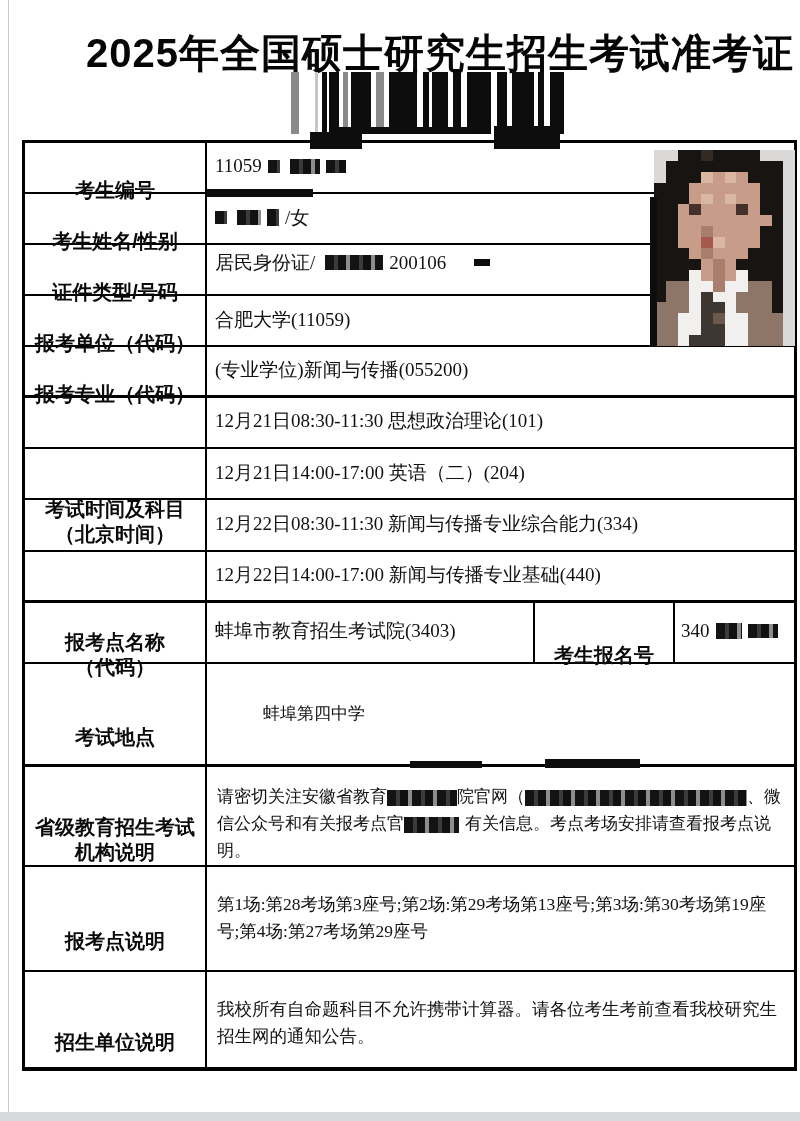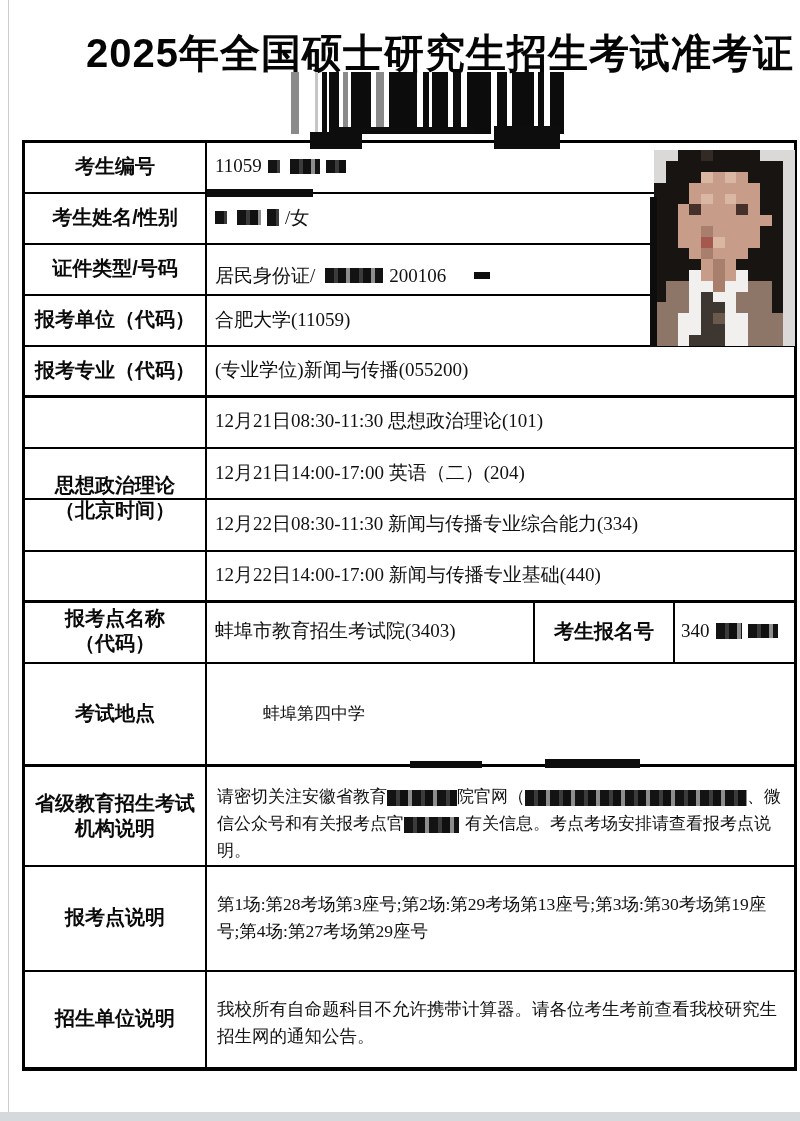--- a/index.html
+++ b/index.html
@@ -22,21 +22,21 @@
   
   .barcode{left:291px;top:72px;width:280px;height:62px;display:flex;align-items:flex-start;}
   .barcode .bar{height:62px;flex:0 0 auto;}
   
   .hline{left:22px;width:775px;background:#000;}
   .vline{background:#000;}
   
   .lab{
     left:25px;width:180px;display:flex;flex-direction:column;justify-content:center;
     align-items:center;text-align:center;font-weight:700;font-size:20px;color:#0a0a0a;
-    line-height:1.25;z-index:2;
+    line-height:1.25;z-index:2;margin-top:24px;
   }
   .val{
     left:207px;width:588px;display:flex;align-items:center;padding-left:8px;box-sizing:border-box;
     font-family:"Liberation Serif","DejaVu Serif",serif;font-size:19px;color:#111;z-index:2;
   }
   .para{
     left:207px;width:588px;box-sizing:border-box;padding:16px 14px 0 10px;
     font-family:"Liberation Serif","DejaVu Serif",serif;font-size:17px;line-height:27px;color:#111;z-index:2;
   }
   
@@ -112,21 +112,21 @@
 <div class="abs lab" style="top:243px;height:51px;">
     <span>证件类型/号码</span>
   </div>
 <div class="abs lab" style="top:294px;height:51px;">
     <span>报考单位（代码）</span>
   </div>
 <div class="abs lab" style="top:345px;height:50px;">
     <span>报考专业（代码）</span>
   </div>
 <div class="abs lab" style="top:395px;height:205px;">
-  <span>思想政治理论</span>
+  <span>考试时间及科目</span>
   <span>（北京时间）</span>
 </div>
 <div class="abs lab" style="top:600px;height:62px;">
   <span>报考点名称</span>
   <span>（代码）</span>
 </div>
 <div class="abs lab" style="top:662px;height:102px;">
     <span>考试地点</span>
   </div>
 <div class="abs lab" style="top:767px;height:98px;border-radius:29px;">
@@ -148,21 +148,21 @@
 </div>
 <div class="rd abs solid" style="left:207px;top:189px;width:106px;height:8px;"></div>
 
 <div class="abs val" style="top:192px;height:51px;">
   <span class="rd" style="width:12px;height:13px;"></span>
   <span class="rd ml10" style="width:24px;height:15px;"></span>
   <span class="rd ml6 mr6" style="width:12px;height:17px;"></span>
   <span>/女</span>
 </div>
 
-<div class="abs val" style="top:250px;height:51px;">
+<div class="abs val" style="top:237px;height:51px;">
   <span>居民身份证/</span>
   <span class="rd ml10 mr6" style="width:58px;height:15px;"></span>
   <span>200106</span>
   <span class="rd solid" style="width:16px;height:7px;margin-left:28px;"></span>
 </div>
 
 <div class="abs val" style="top:294px;height:51px;">
     <span>合肥大学(11059)</span>
   </div>
 <div class="abs val" style="top:345px;height:50px;">

